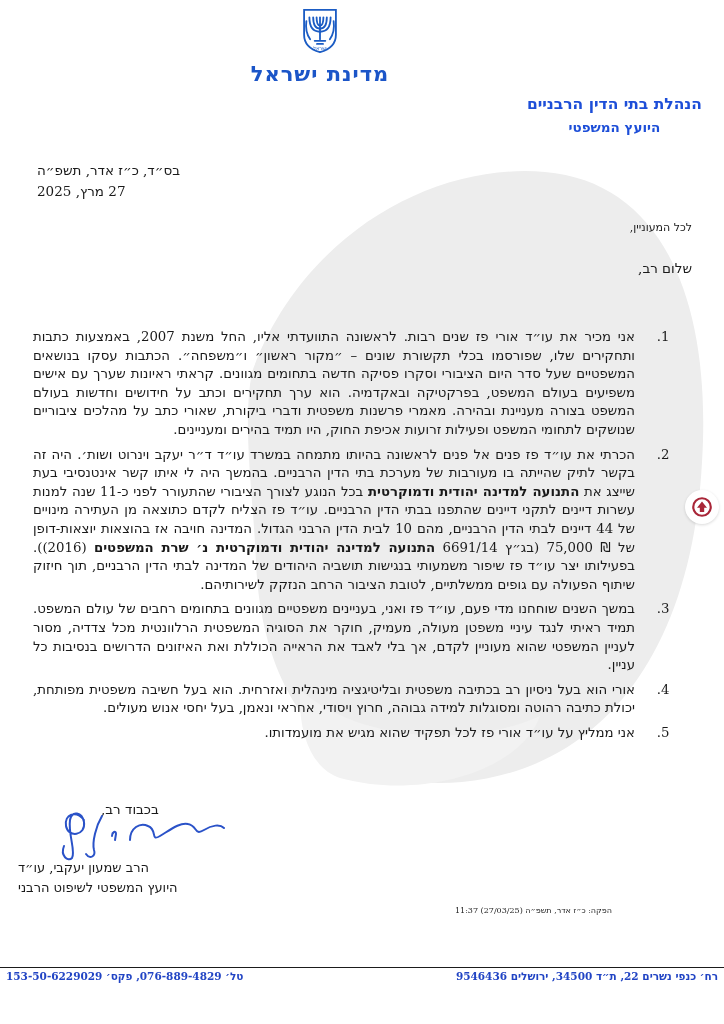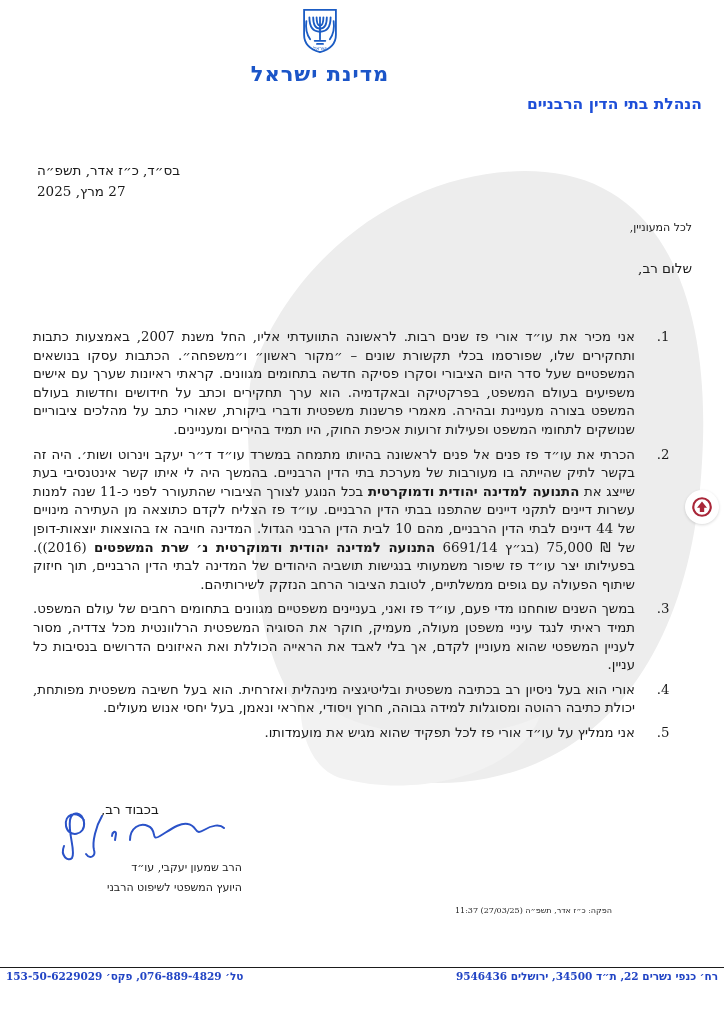--- a/index.html
+++ b/index.html
@@ -30,22 +30,22 @@
 
   
   .paras{position:absolute;top:328px;right:33px;left:33px;}
   .para{display:flex;margin-bottom:6px;}
   .pnum{width:56px;flex:0 0 56px;font-size:13.3px;line-height:18.6px;text-align:center;}
   .ptext{flex:1;font-size:13.3px;line-height:18.6px;text-align:justify;text-align-last:right;}
   .b{font-weight:bold;}
 
   .closing{position:absolute;top:801px;left:101px;font-size:13.5px;}
   .signature{position:absolute;top:806px;left:46px;}
-  .signer{position:absolute;top:858px;left:18px;width:224px;text-align:right;
-          font-size:11px;line-height:20px;}
+  .signer{position:absolute;top:858px;left:18px;width:224px;text-align:left;
+          font-size:13px;line-height:20px;}
 
   .production{position:absolute;top:906px;right:112px;font-size:8px;color:#222;}
 
   
   .scrolltop{position:absolute;top:490px;right:5px;width:34px;height:34px;border-radius:50%;
              background:#fff;border:0;padding:0;display:flex;align-items:center;justify-content:center;
              cursor:pointer;box-shadow:0 1px 3px rgba(0,0,0,.15);}
 
   
   .footer-rule{position:absolute;top:967px;left:0;width:724px;border-top:1.5px solid #1b1b1b;}
@@ -84,20 +84,21 @@
           <path d="M12,20 Q10,34 17,44"></path>
           <path d="M48,20 Q50,34 43,44"></path>
         </g>
         <text x="30" y="58" text-anchor="middle" font-size="6.5" fill="#1b5cc4" font-family="DejaVu Sans, sans-serif">ישראל</text>
       </svg>
       <div class="state-name">מדינת ישראל</div>
     </div>
 
     <div class="org">
       <div class="org-line1">הנהלת בתי הדין הרבניים</div>
+      <div class="org-line2">היועץ המשפטי</div>
     </div>
 
     <div class="dateline">
       <div>בס״ד, כ״ז אדר, תשפ״ה</div>
       <div>27 מרץ, 2025</div>
     </div>
 
     <div class="addressee">לכל המעוניין,</div>
     <div class="greeting">שלום רב,</div>
 

